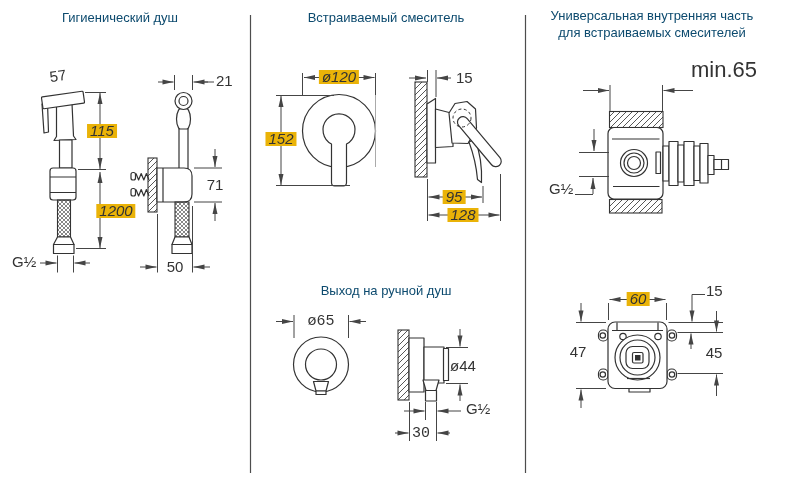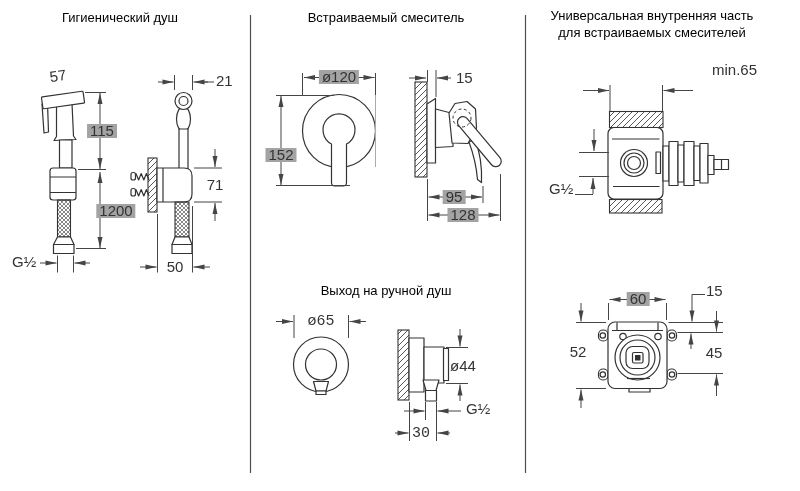--- a/index.html
+++ b/index.html
@@ -10,23 +10,23 @@
   .pn {stroke:#333;stroke-width:1.2;fill:none;stroke-linejoin:round;}
   .pf {stroke:#333;stroke-width:1;fill:#333;}
   .hz {fill:url(#hatch);stroke:#333;stroke-width:1.1;}
   .bd {fill:url(#braid);stroke:#333;stroke-width:1.1;}
   .d  {stroke:#454545;stroke-width:1;fill:none;}
   .dl {stroke:#aaa;stroke-width:1;fill:none;}
   .dsh{stroke:#333;stroke-width:1;fill:none;stroke-dasharray:3 2.5;}
   .div{stroke:#4d4d4d;stroke-width:1.2;fill:none;}
   .t  {position:absolute;white-space:nowrap;font-size:15px;line-height:14px;color:#333;}
   .c  {transform:translateX(-50%);}
-  .bg {background:#a3a3a3;padding:0 3px;}
-  .title{position:absolute;font-size:13px;line-height:17px;color:#000000;text-align:center;}
-  .big{font-size:15px;line-height:19px;}
+  .bg {background:#eab308;padding:0 3px;font-style:italic;}
+  .title{position:absolute;font-size:13px;line-height:17px;color:#0c4a6e;text-align:center;}
+  .big{font-size:22px;line-height:19px;}
   .rot{transform:translateX(-50%) rotate(-9deg);}
   .right{text-align:right;}
 </style>
 </head>
 <body>
 
 <div id="stage">
 
 <svg width="800" height="491" viewBox="0 0 800 491">
   <defs>
@@ -241,28 +241,28 @@
 
   <span class="t rot" style="left:58px;top:69px;">57</span>
   <span class="t c bg" style="left:102px;top:124px;">115</span>
   <span class="t c bg" style="left:116px;top:204px;">1200</span>
   <span class="t" style="left:12px;top:255px;">G½</span>
   <span class="t" style="left:216px;top:74px;">21</span>
   <span class="t c" style="left:215px;top:178px;">71</span>
   <span class="t c" style="left:175px;top:260px;">50</span>
 
   <span class="t c bg" style="left:339px;top:70px;">ø120</span>
-  <span class="t c bg" style="left:281px;top:132px;margin-top:16px;">152</span>
+  <span class="t c bg" style="left:281px;top:132px;">152</span>
   <span class="t" style="left:456px;top:71px;">15</span>
   <span class="t c bg" style="left:454px;top:190px;">95</span>
   <span class="t c bg" style="left:463px;top:208px;">128</span>
   <span class="t c" style="left:321px;top:315px;font-family:Liberation Mono, monospace;">ø65</span>
   <span class="t c" style="left:463px;top:359px;">ø44</span>
   <span class="t" style="left:466px;top:402px;">G½</span>
   <span class="t c" style="left:421px;top:427px;font-family:Liberation Mono, monospace;">30</span>
 
   <span class="t big right" style="left:655px;top:60px;width:102px;">min.65</span>
   <span class="t" style="left:549px;top:182px;">G½</span>
   <span class="t c bg" style="left:638px;top:292px;">60</span>
   <span class="t" style="left:706px;top:284px;">15</span>
-  <span class="t c" style="left:578px;top:345px;">52</span>
+  <span class="t c" style="left:578px;top:345px;">47</span>
   <span class="t c" style="left:714px;top:346px;">45</span>
 </div>
 
 </body></html>

